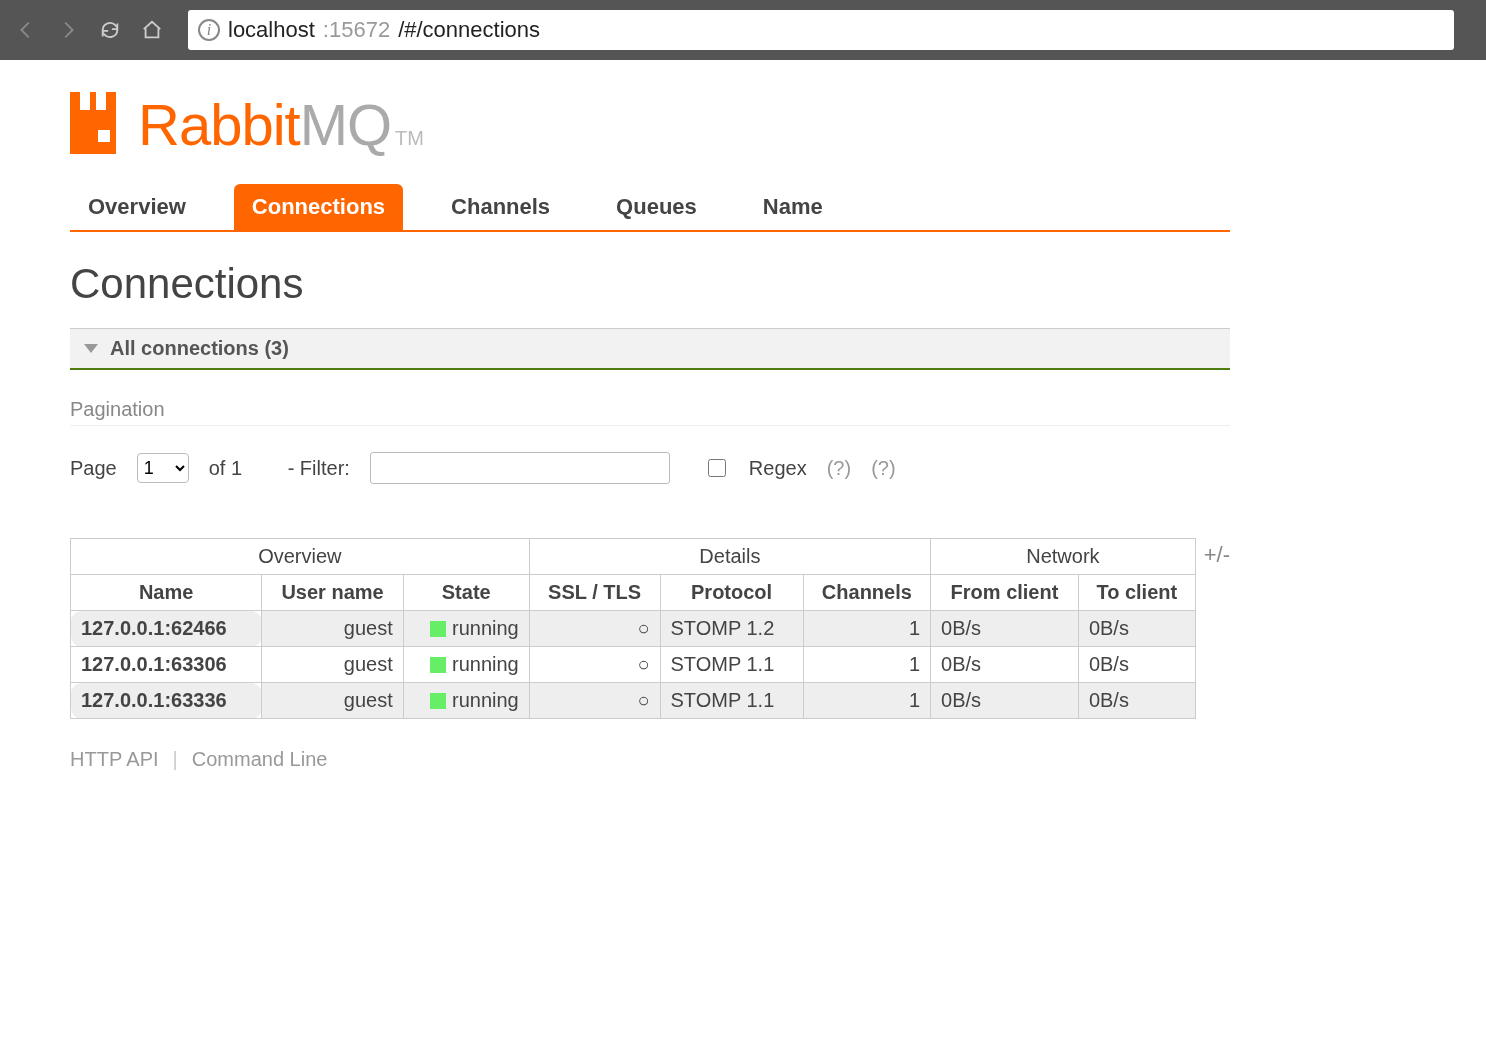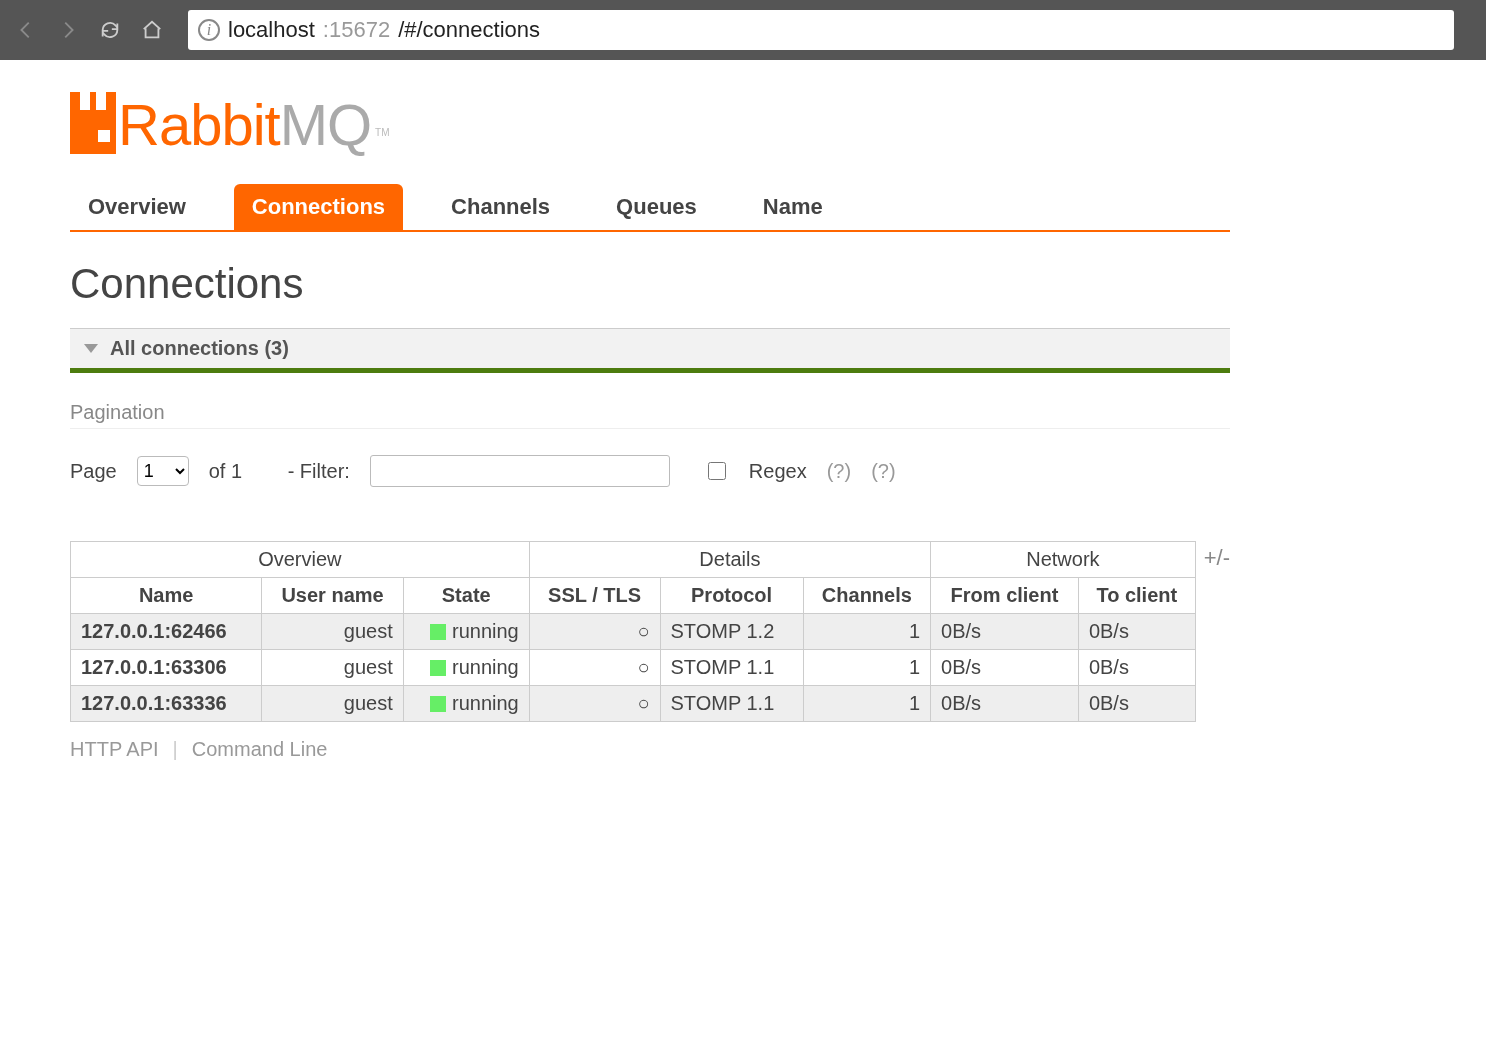--- a/index.html
+++ b/index.html
@@ -89,24 +89,25 @@
     position: absolute;
     left: 28px; bottom: 12px;
     width: 12px; height: 12px;
     background: #fff;
   }
   .logo-text {
     font-size: 58px;
     font-weight: 400;
     letter-spacing: -1px;
     line-height: 1;
+    margin-left: 20px;
   }
   .logo-text .r1 { color: #f60; }
   .logo-text .r2 { color: #aaa; }
-  .logo-tm { color: #bbb; font-size: 10px; align-self: flex-end; margin-bottom: 16px; margin-left: 2px; }
+  .logo-tm { color: #bbb; font-size: 20px; align-self: flex-end; margin-bottom: 4px; margin-left: 2px; }
 
   
   .tabs {
     display: flex;
     gap: 30px;
     border-bottom: 2px solid #f60;
     align-items: flex-end;
   }
   .tab {
     padding: 10px 18px 10px 18px;
@@ -126,21 +127,21 @@
     font-size: 42px;
     font-weight: 400;
     color: #444;
     margin: 28px 0 20px 0;
   }
 
   
   .section-bar {
     background: #f2f2f2;
     border-top: 1px solid #ccc;
-    border-bottom: 5px solid #4d7c0f;
+    border-bottom: 2px solid #4d7c0f;
     padding: 8px 14px;
     display: flex;
     align-items: center;
     gap: 12px;
     font-size: 20px;
     font-weight: 700;
     color: #555;
   }
   .section-bar .tri {
     width: 0; height: 0;
@@ -196,35 +197,35 @@
     font-size: 20px;
   }
   table.conn th, table.conn td {
     border: 1px solid #ccc;
     padding: 6px 10px;
   }
   table.conn th.group { font-weight: 400; text-align: center; background: #fff; }
   table.conn th.col  { font-weight: 700; text-align: center; background: #fff; }
   table.conn td { text-align: left; }
   table.conn tr.odd td { background: #eee; }
-  table.conn td.name { font-weight: 700; text-align: left; }
+  table.conn td.name { font-weight: 700; text-align: left; border-radius: 11px; }
   table.conn td.center { text-align: right; }
   table.conn td.right { text-align: right; }
   .state-dot {
     display: inline-block;
     width: 16px; height: 16px;
     background: #6e6;
     margin-right: 6px;
     vertical-align: -2px;
   }
   .plusminus { color: #888; font-size: 22px; padding-top: 4px; cursor: pointer; }
 
   
   .footer-links {
-    margin-top: 16px;
+    margin-top: 29px;
     color: #999;
     font-size: 20px;
     display: flex;
     gap: 14px;
     align-items: center;
   }
   .footer-links .sep { color: #ccc; }
 </style>
 </head>
 <body>

